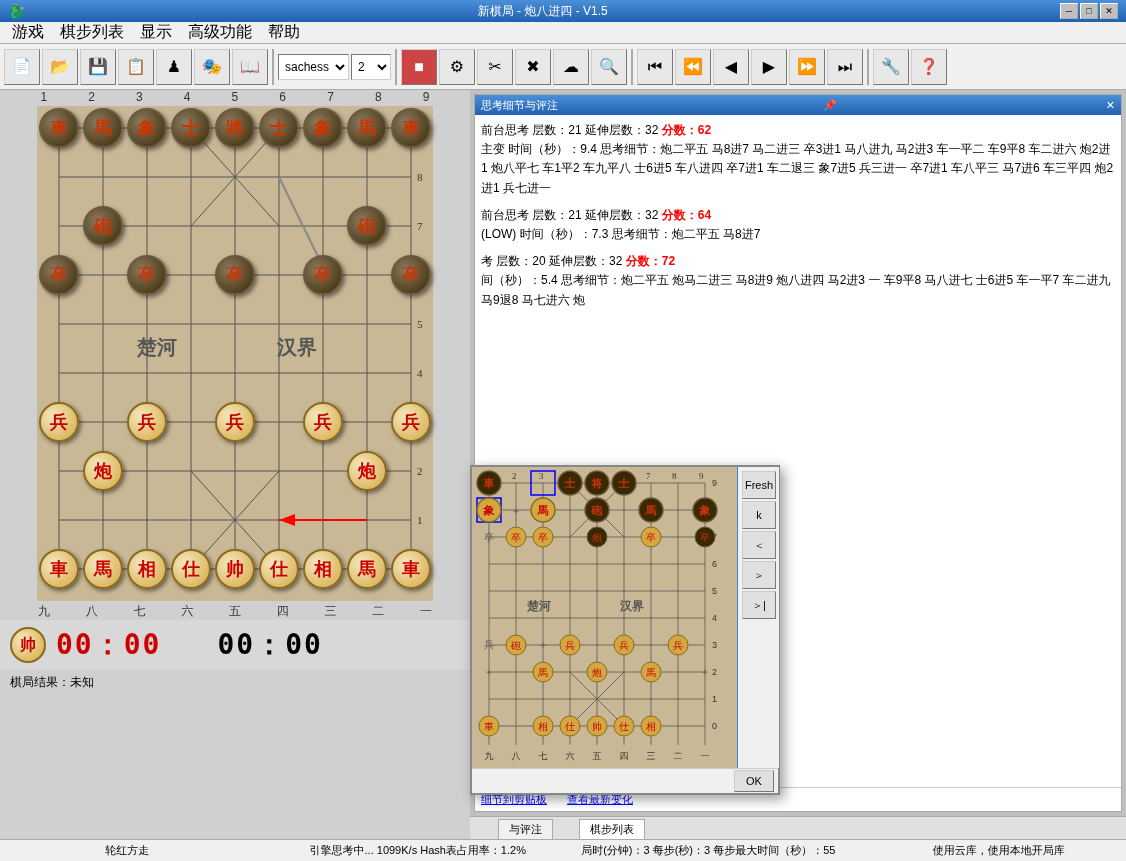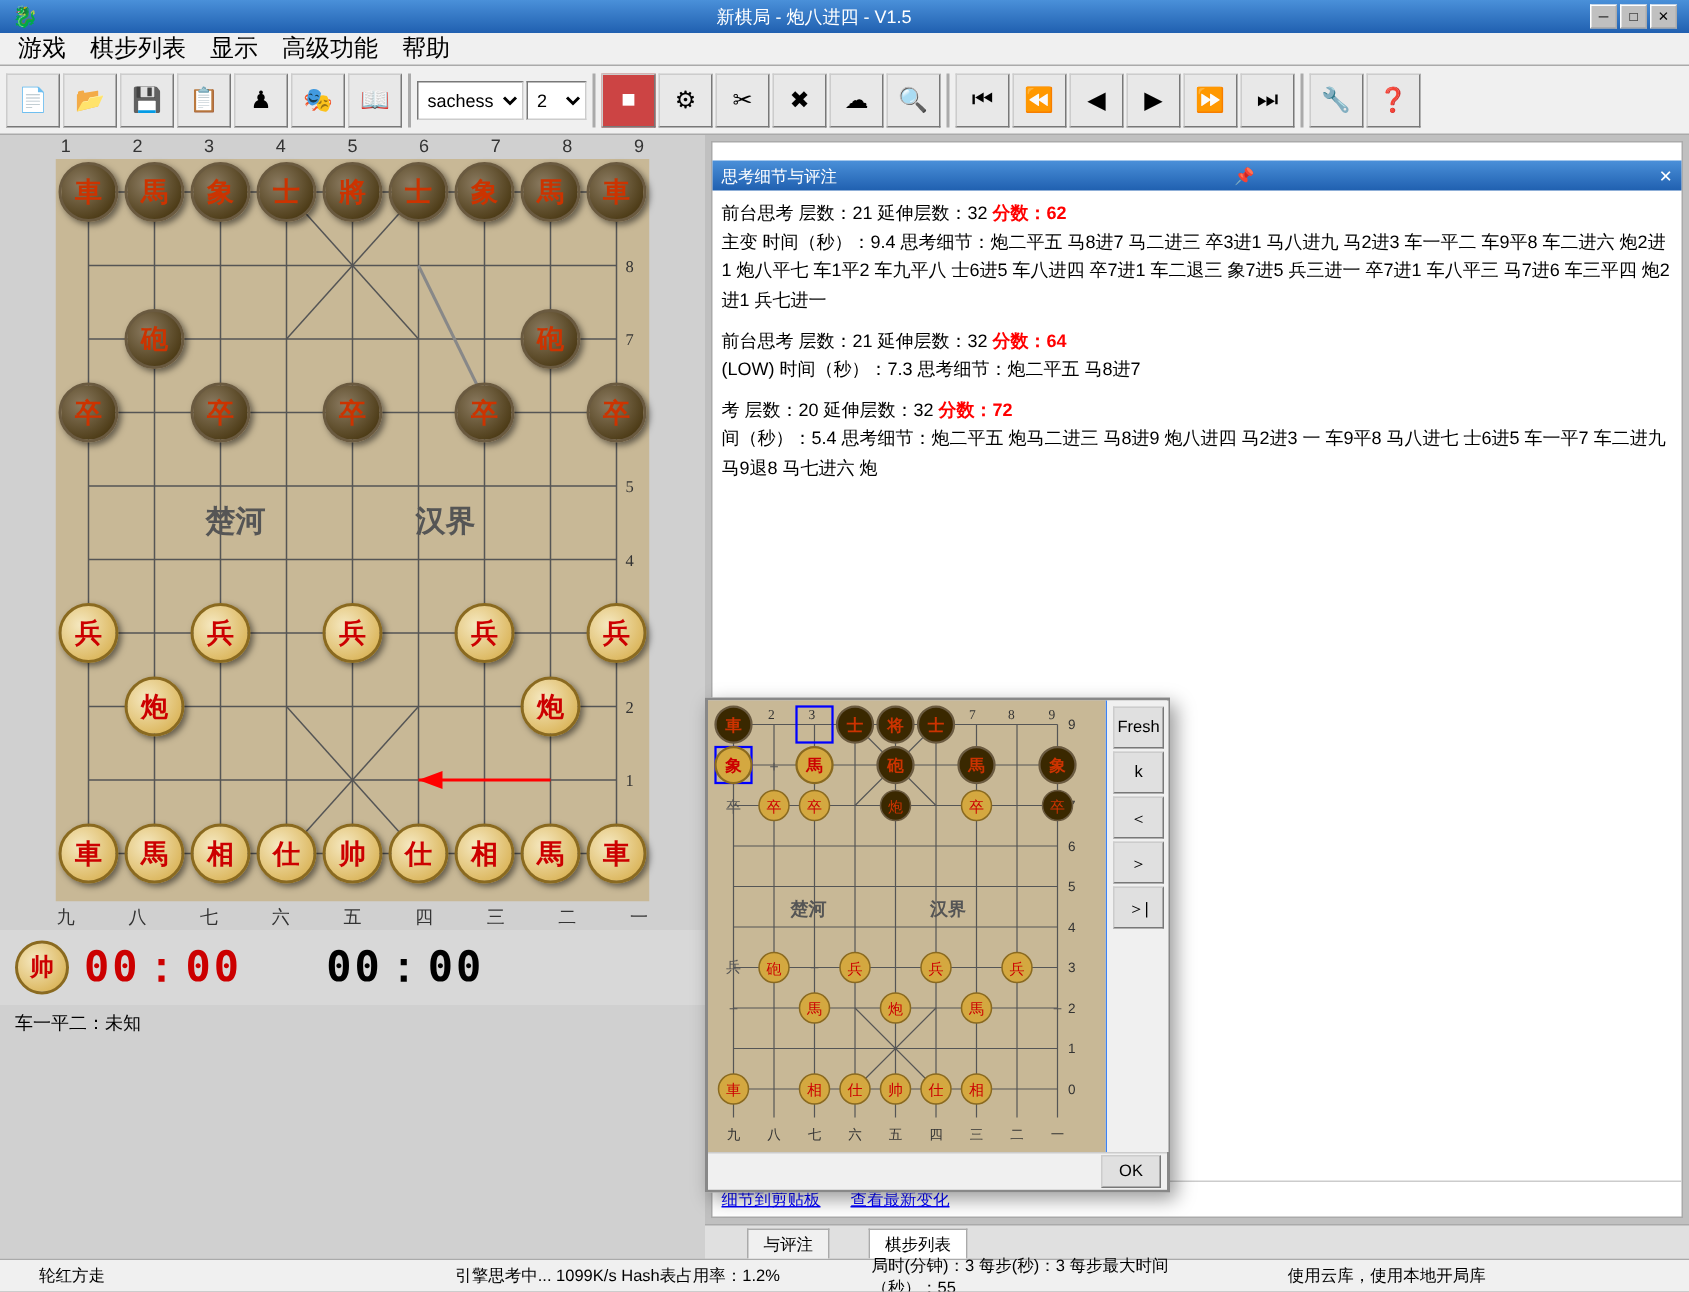--- a/index.html
+++ b/index.html
@@ -127,21 +127,20 @@
     }
     .analysis-title-bar {
       background: linear-gradient(to bottom, #4a90d9, #2060b0);
       color: white;
       height: 20px;
       display: flex;
       align-items: center;
       padding: 0 6px;
       font-size: 11px;
       justify-content: space-between;
-      margin-top: 12px;
     }
     .analysis-content {
       padding: 6px;
       font-size: 12px;
       line-height: 1.6;
       flex: 1;
       overflow: hidden;
       color: #000;
     }
     .score-red { color: red; font-weight: bold; }
@@ -168,24 +167,25 @@
       font-size: 11px;
       margin-right: 2px;
       margin-left: 24px;
     }
     .tab.active { background: white; }
     .status-bar {
       background: #f0f0f0;
       height: 22px;
       display: flex;
       align-items: center;
-      padding: 0 26px;
+      padding: 0 0;
       font-size: 11px;
       border-top: 1px solid #aaa;
       gap: 36px;
+      text-align: center;
     }
     .status-section { flex: 1; }
     .timer-row {
       display: flex;
       align-items: center;
       padding: 4px 10px;
       gap: 10px;
       background: #d8d8d8;
       height: 50px;
     }
@@ -454,21 +454,21 @@
     </div>
 
     <div class="timer-row">
       <div class="piece-icon">帅</div>
       <span class="timer-display">00：00</span>
       <span style="font-size:18px;font-weight:bold;color:#cc0000;">　　</span>
       <span class="timer-display timer-black">00：00</span>
     </div>
 
     <div class="result-text">
-      <span>车一平二：未知</span>
+      <span>棋局结果：未知</span>
     </div>
   </div>
 
   <div class="right-panel">
     <div class="analysis-panel">
       <div class="analysis-title-bar">
         <span>思考细节与评注</span>
         <span style="cursor:pointer;">📌</span>
         <span style="cursor:pointer;margin-left:4px;">✕</span>
       </div>

